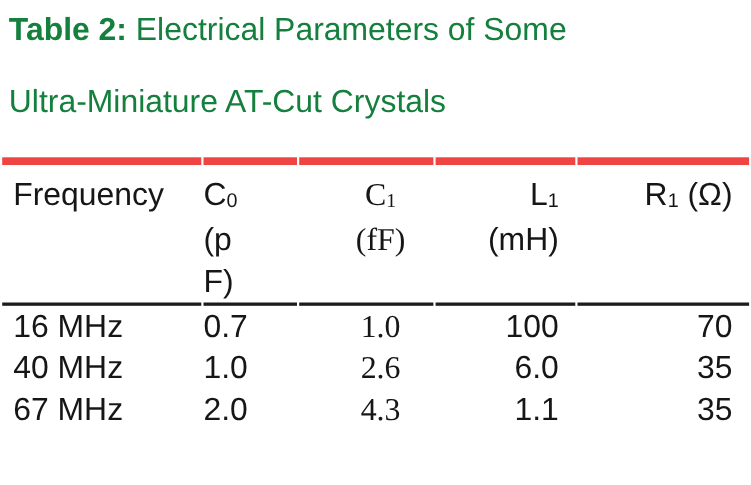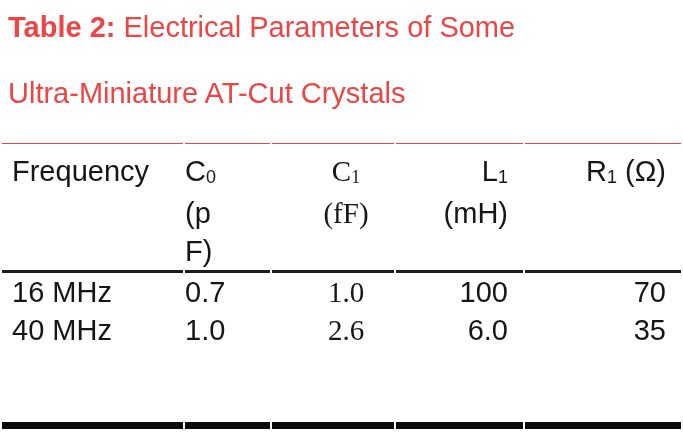--- a/index.html
+++ b/index.html
@@ -14,21 +14,21 @@
   }
   .page {
     position: relative;
     width: 683px;
     height: 441px;
   }
   .caption {
     margin: 8px 10px 0 8px;
     font-size: 29px;
     line-height: 38px;
-    color: #ef4444;
+    color: #15803d;
   }
   .caption .bold { font-weight: 700; }
   .caption .line { display: block; }
   .caption .line2 { display: block; margin-top: 28px; }
   table.params {
     margin-top: 31px;
     width: 683px;
     table-layout: fixed;
     border-collapse: separate;
     border-spacing: 2px 0;
@@ -38,21 +38,21 @@
   table.params th, table.params td {
     margin: 0;
     padding: 0;
     font-weight: 400;
     line-height: 38px;
     white-space: nowrap;
     overflow: visible;
   }
   
   table.params thead th {
-    border-top: 1px solid #ef4444;
+    border-top: 7px solid #ef4444;
     border-bottom: 3px solid #1c1c1c;
     vertical-align: top;
     padding-top: 8px;
     height: 114px;
   }
   .hline { display: block; }
   sub.sb {
     font-size: 0.62em;
     vertical-align: baseline;
     position: relative;
@@ -120,20 +120,27 @@
         <td class="c-l1">100</td>
         <td class="c-r1">70</td>
       </tr>
       <tr>
         <td class="c-freq">40 MHz</td>
         <td class="c-c0">1.0</td>
         <td class="c-c1">2.6</td>
         <td class="c-l1">6.0</td>
         <td class="c-r1">35</td>
       </tr>
+      <tr>
+        <td class="c-freq">67 MHz</td>
+        <td class="c-c0">2.0</td>
+        <td class="c-c1">4.3</td>
+        <td class="c-l1">1.1</td>
+        <td class="c-r1">35</td>
+      </tr>
       <tr class="spacer">
         <td></td>
         <td></td>
         <td></td>
         <td></td>
         <td></td>
       </tr>
     </tbody>
   </table>
 

